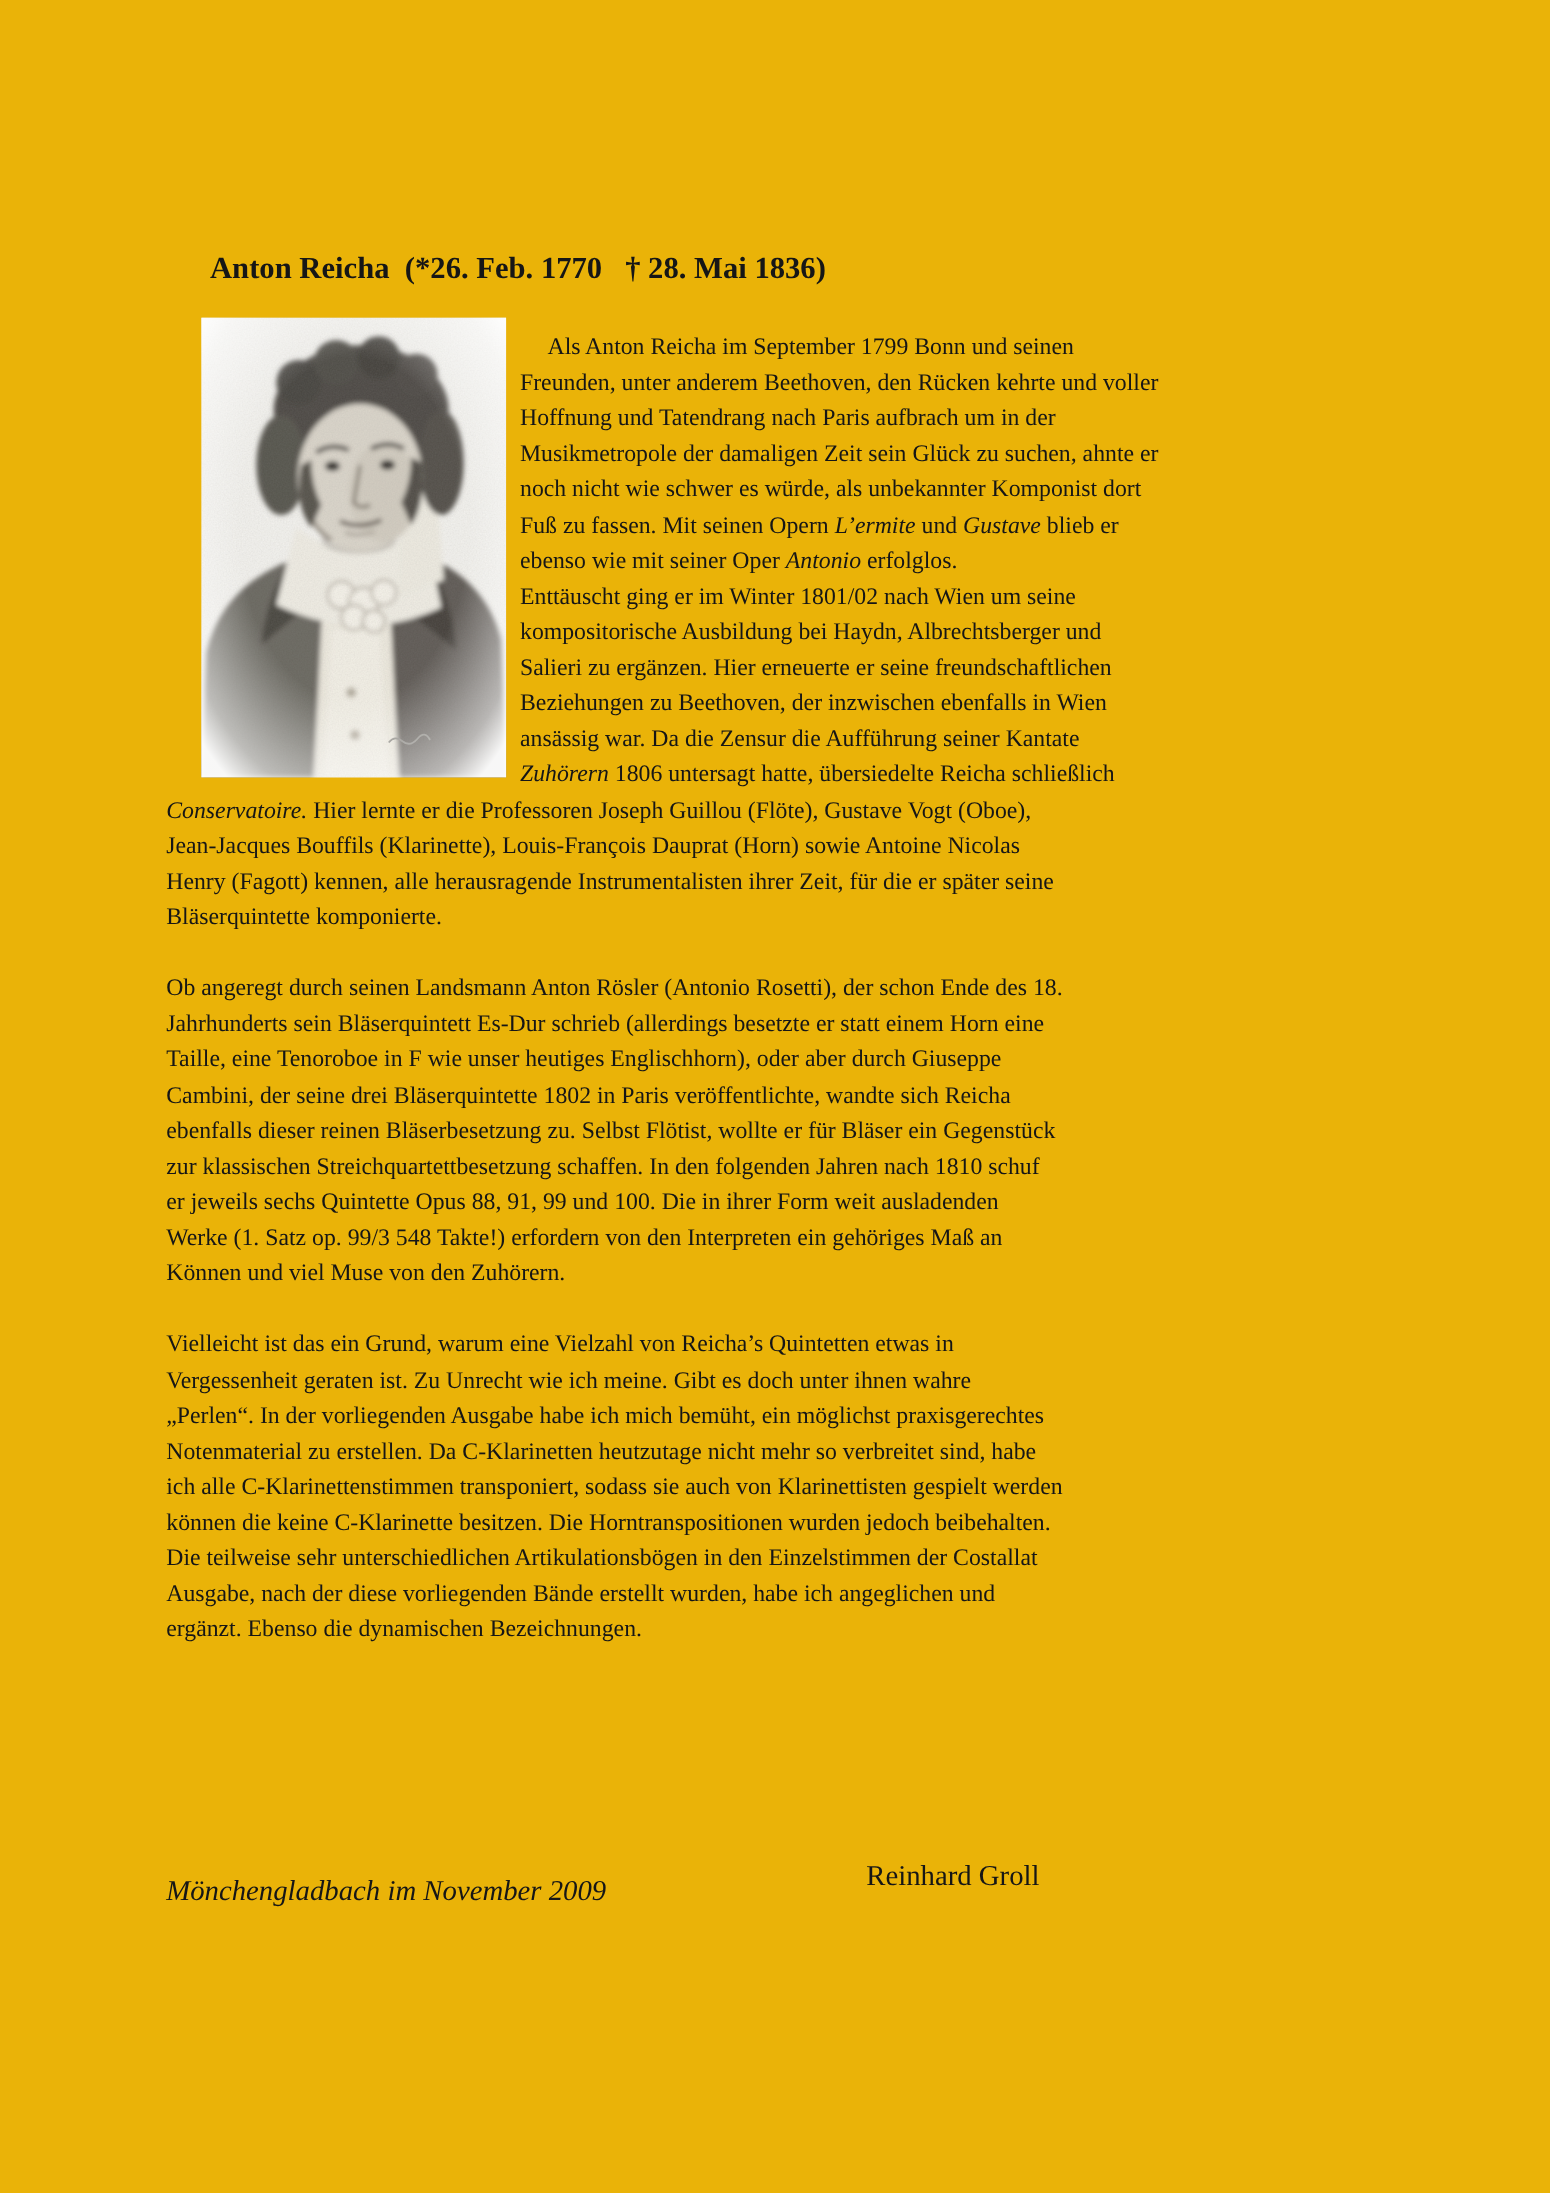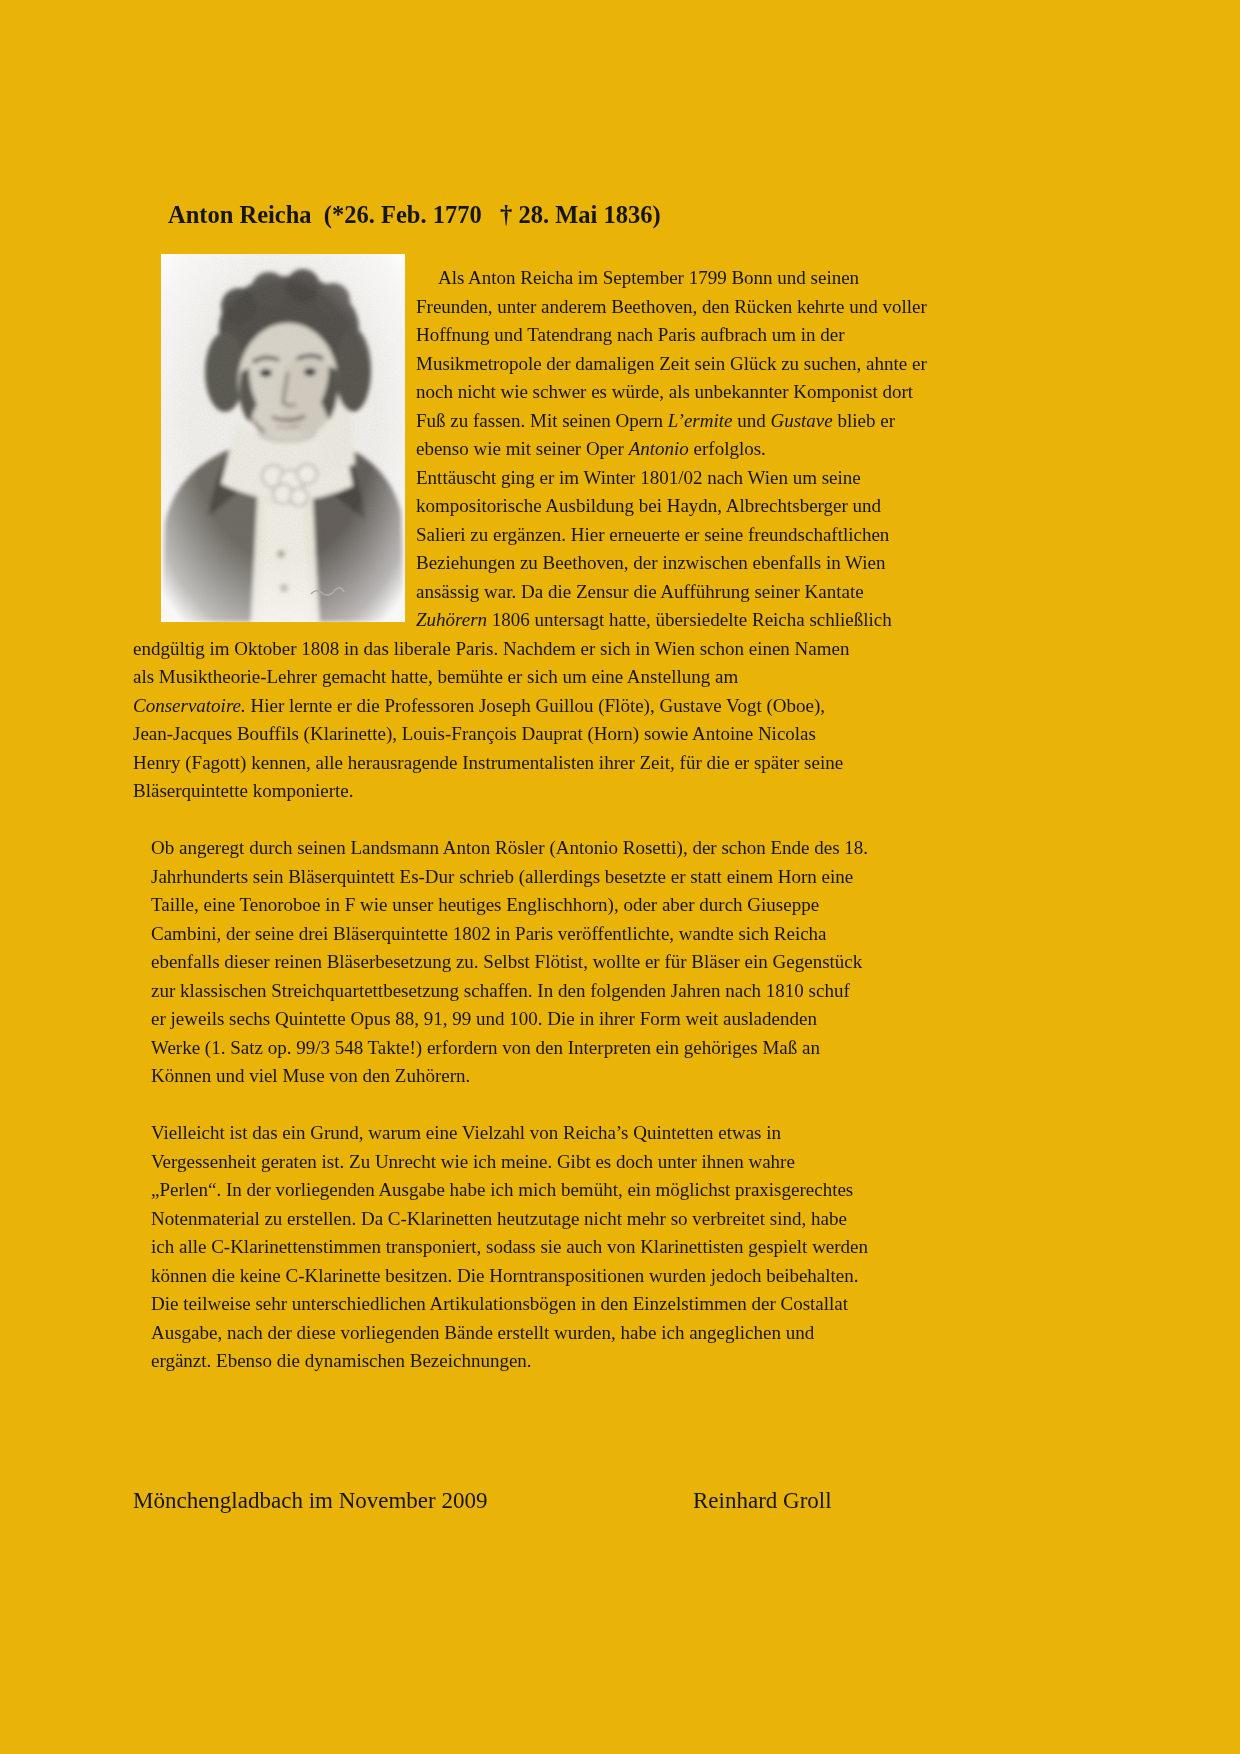--- a/index.html
+++ b/index.html
@@ -30,35 +30,35 @@
     width: 1012px;
     font-size: 19px;
     line-height: 28.5px;
   }
   .para {
     margin: 0;
     white-space: pre-wrap;
   }
   .para em { }
   .indent-first { text-indent: 22px; }
-  .para-gap { margin-top: 28.5px; margin-left: 18px; }
+  .para-gap { margin-top: 28.5px; }
   .portrait-float {
     float: left;
     width: 244px; height: 368px;
     margin: -10px 11px 0 28px;
   }
   .portrait-float svg { display: block; }
   .doc-footer {
     position: absolute;
     left: 0; top: 1487px;
     width: 1240px;
     font-size: 23px;
     line-height: 28.5px;
   }
-  .footer-place { position: absolute; left: 133px; top: 0; white-space: pre; }
+  .footer-place { position: absolute; left: 133px; top: 12px; white-space: pre; font-style: italic; }
   .footer-author { position: absolute; left: 693px; top: 0; white-space: pre; }
 </style>
 </head>
 <body>
 
 <div class="page">
 
   <h1 class="doc-title">Anton Reicha  (*26. Feb. 1770   † 28. Mai 1836)</h1>
 
   <div class="body-text">
@@ -142,23 +142,21 @@
 Musikmetropole der damaligen Zeit sein Glück zu suchen, ahnte er
 noch nicht wie schwer es würde, als unbekannter Komponist dort
 Fuß zu fassen. Mit seinen Opern </span><em>L’ermite</em><span> und </span><em>Gustave</em><span> blieb er
 ebenso wie mit seiner Oper </span><em>Antonio</em><span> erfolglos.
 Enttäuscht ging er im Winter 1801/02 nach Wien um seine
 kompositorische Ausbildung bei Haydn, Albrechtsberger und
 Salieri zu ergänzen. Hier erneuerte er seine freundschaftlichen
 Beziehungen zu Beethoven, der inzwischen ebenfalls in Wien
 ansässig war. Da die Zensur die Aufführung seiner Kantate
 </span><em>Zuhörern</em><span> 1806 untersagt hatte, übersiedelte Reicha schließlich</span></div>
-    <div class="para"><span>endgültig im Oktober 1808 in das liberale Paris. Nachdem er sich in Wien schon einen Namen
-als Musiktheorie-Lehrer gemacht hatte, bemühte er sich um eine Anstellung am
-</span><em>Conservatoire.</em><span> Hier lernte er die Professoren Joseph Guillou (Flöte), Gustave Vogt (Oboe),
+    <div class="para"><em>Conservatoire.</em><span> Hier lernte er die Professoren Joseph Guillou (Flöte), Gustave Vogt (Oboe),
 Jean-Jacques Bouffils (Klarinette), Louis-François Dauprat (Horn) sowie Antoine Nicolas
 Henry (Fagott) kennen, alle herausragende Instrumentalisten ihrer Zeit, für die er später seine
 Bläserquintette komponierte.</span></div>
     <div class="para para-gap"><span>Ob angeregt durch seinen Landsmann Anton Rösler (Antonio Rosetti), der schon Ende des 18.
 Jahrhunderts sein Bläserquintett Es-Dur schrieb (allerdings besetzte er statt einem Horn eine
 Taille, eine Tenoroboe in F wie unser heutiges Englischhorn), oder aber durch Giuseppe
 Cambini, der seine drei Bläserquintette 1802 in Paris veröffentlichte, wandte sich Reicha
 ebenfalls dieser reinen Bläserbesetzung zu. Selbst Flötist, wollte er für Bläser ein Gegenstück
 zur klassischen Streichquartettbesetzung schaffen. In den folgenden Jahren nach 1810 schuf
 er jeweils sechs Quintette Opus 88, 91, 99 und 100. Die in ihrer Form weit ausladenden

